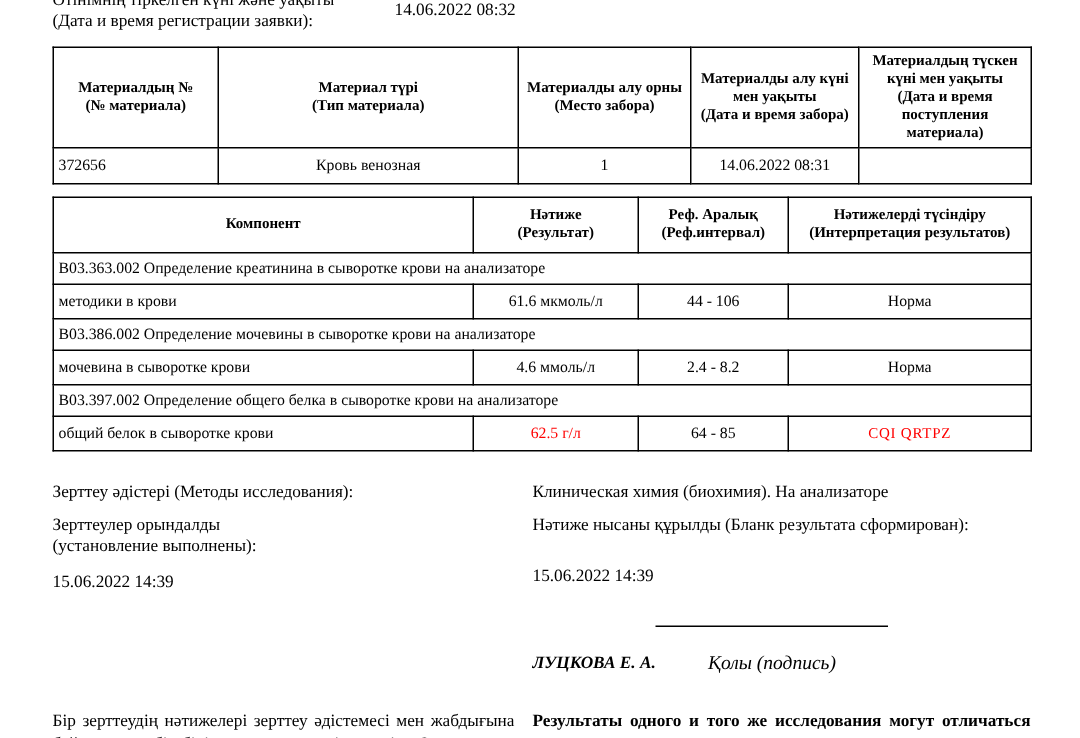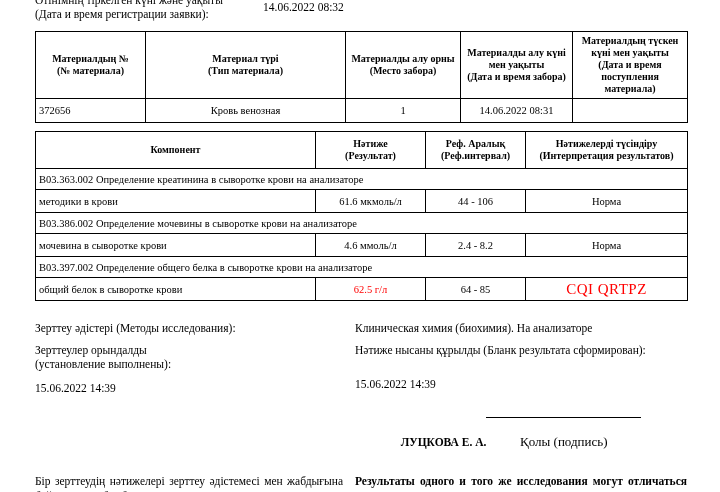--- a/index.html
+++ b/index.html
@@ -21,30 +21,30 @@
   .mat-table{margin-top:10px;font-size:10.5px;}
   .mat-table th{font-size:10px;font-weight:bold;text-align:center;line-height:12px;padding:3px 2px;}
   .mat-table td{height:21px;text-align:center;}
   .mat-table td.first{text-align:left;}
   .res-table{margin-top:8px;font-size:10.5px;}
   .res-table th{font-size:10px;font-weight:bold;text-align:center;line-height:12px;padding:3px 2px;height:30px;}
   .section-row td{text-align:left;height:18px;font-size:10.5px;}
   .data-row td{height:20px;}
   .center{text-align:center;}
   .red{color:#ff0000;}
-  .interp-small{font-size:15px;letter-spacing:0.5px;}
+  .interp-small{font-size:10px;letter-spacing:0.5px;}
 
   
   .footer-cols{display:flex;margin-top:20px;font-size:11.5px;line-height:14px;}
   .fc-left{width:310px;}
   .fc-right{margin-left:10px;width:332px;}
   .blk-gap1{margin-top:8px;}
   .blk-gap2{margin-top:10px;}
   .blk-gap3{margin-top:20px;}
-  .sign-row{display:flex;justify-content:center;align-items:flex-end;margin-top:16px;}
+  .sign-row{display:flex;justify-content:flex-start;align-items:flex-end;margin-top:16px;font-style:italic;}
   .doctor{font-weight:bold;}
   .sig{width:155px;}
   .sig-line{border-bottom:1px solid #000;height:10px;}
   .sig-label{text-align:center;font-size:13px;margin-top:17px;}
 
   
   .disclaimers{display:flex;margin-top:25px;}
   .disc-left{width:308px;text-align:justify;font-size:11.5px;line-height:15px;}
   .disc-right{margin-left:12px;width:332px;text-align:justify;font-weight:bold;font-size:11.5px;line-height:15px;}
 </style>

